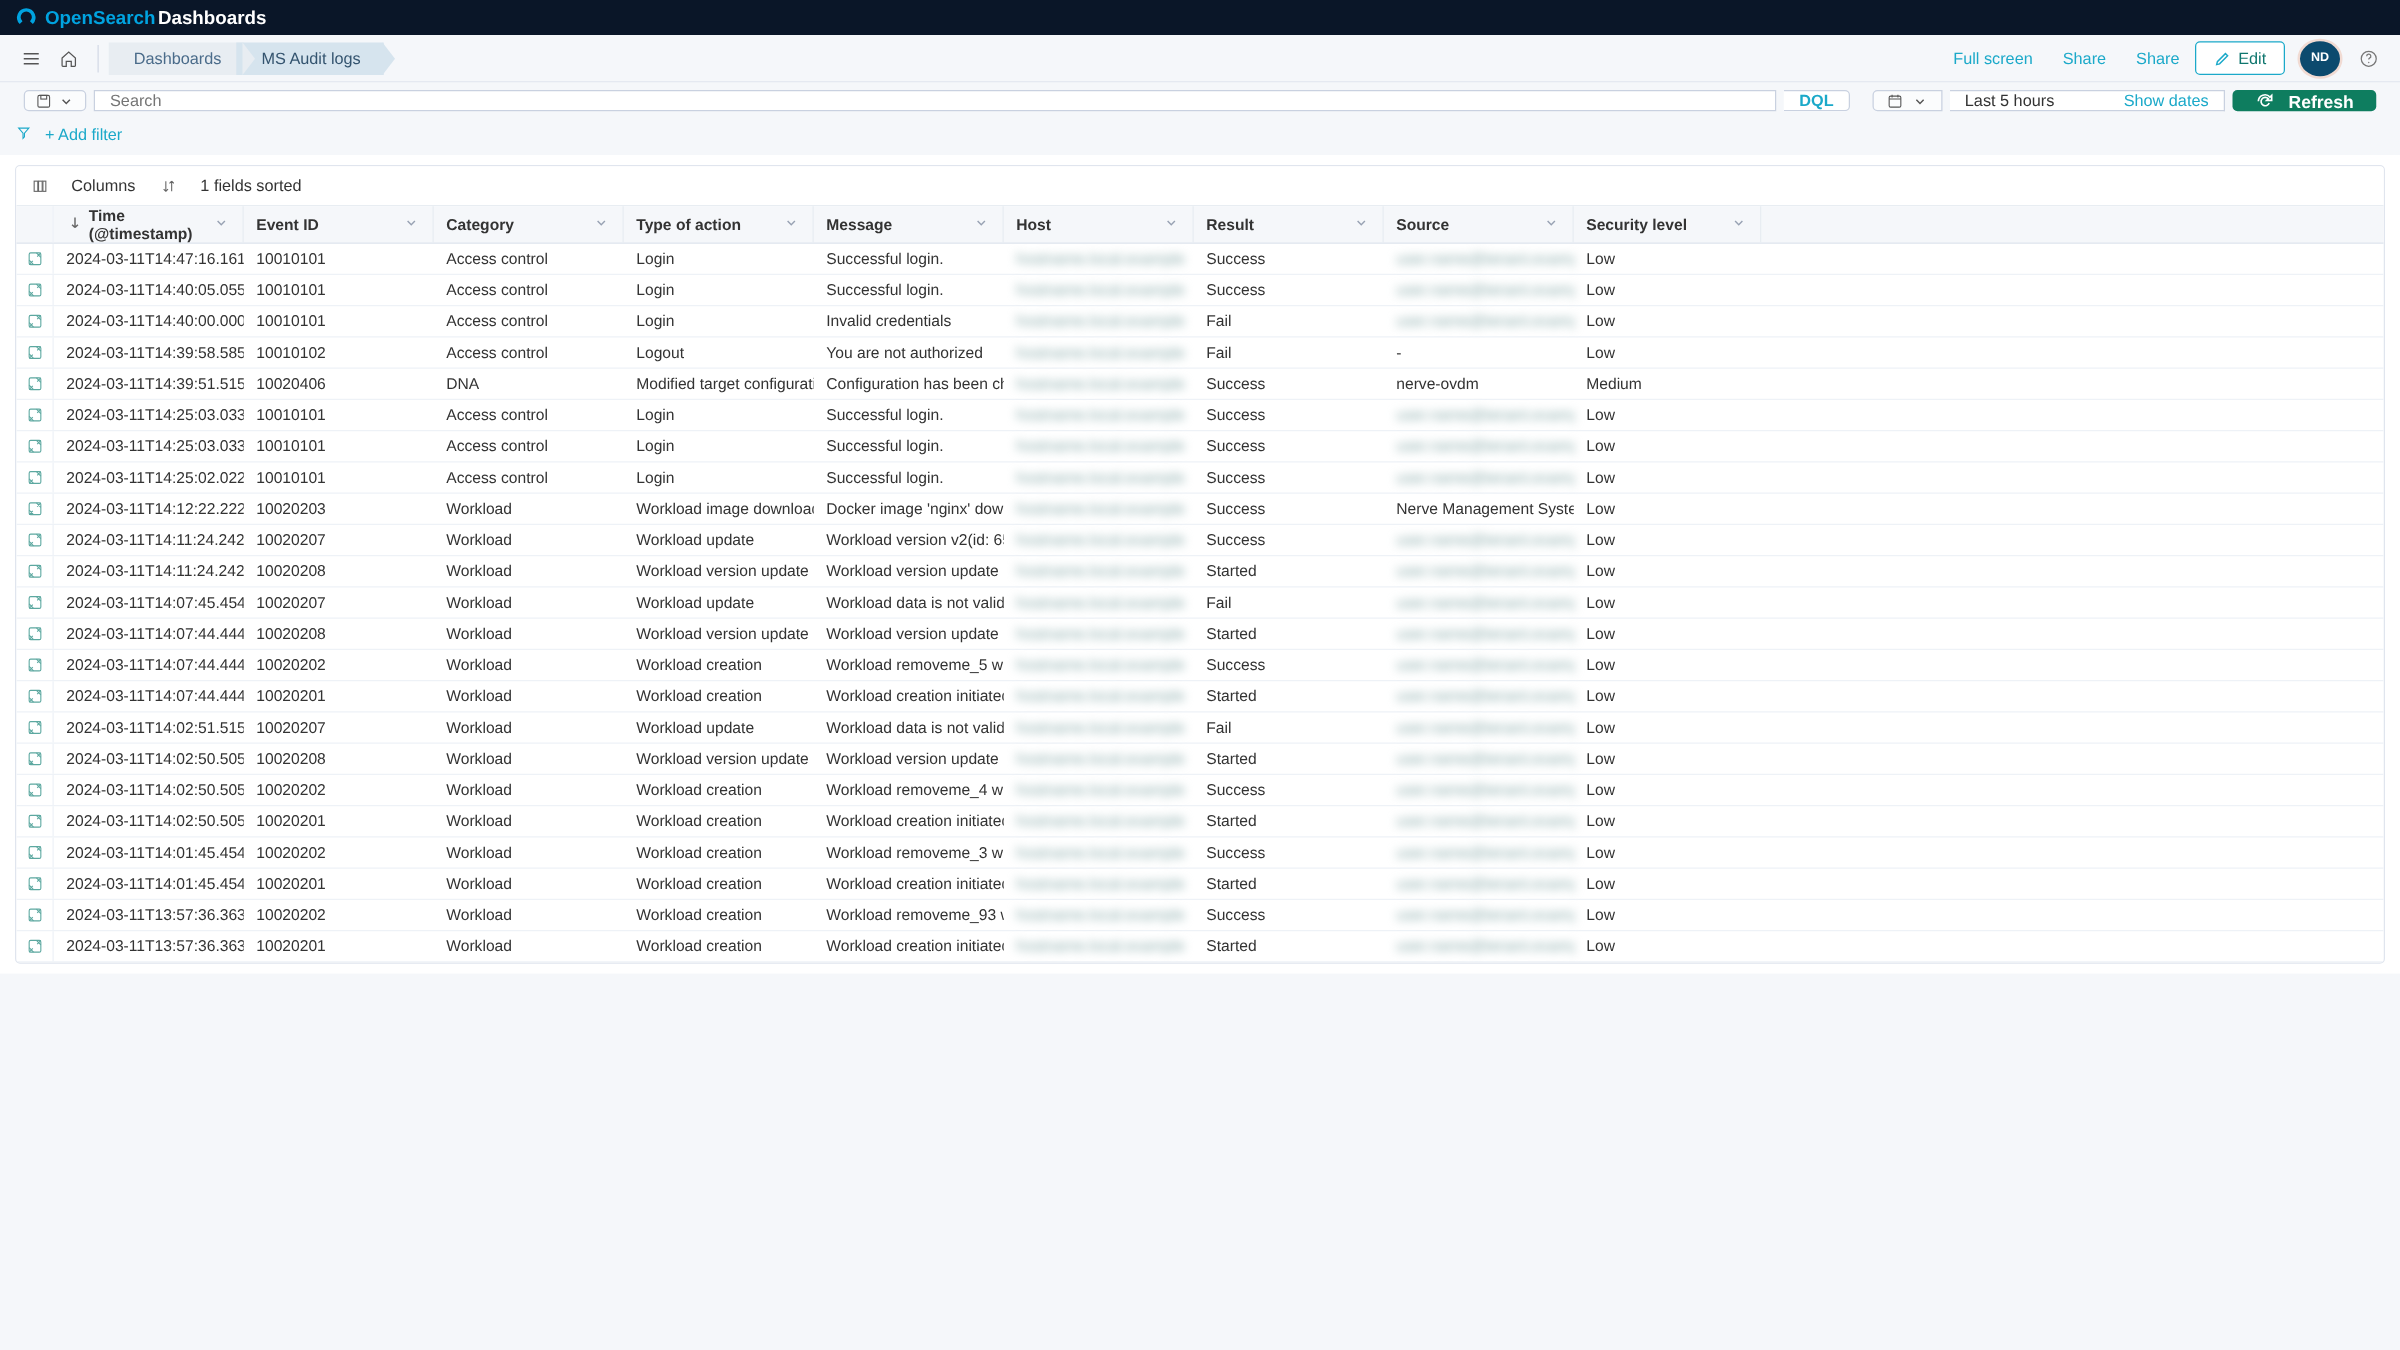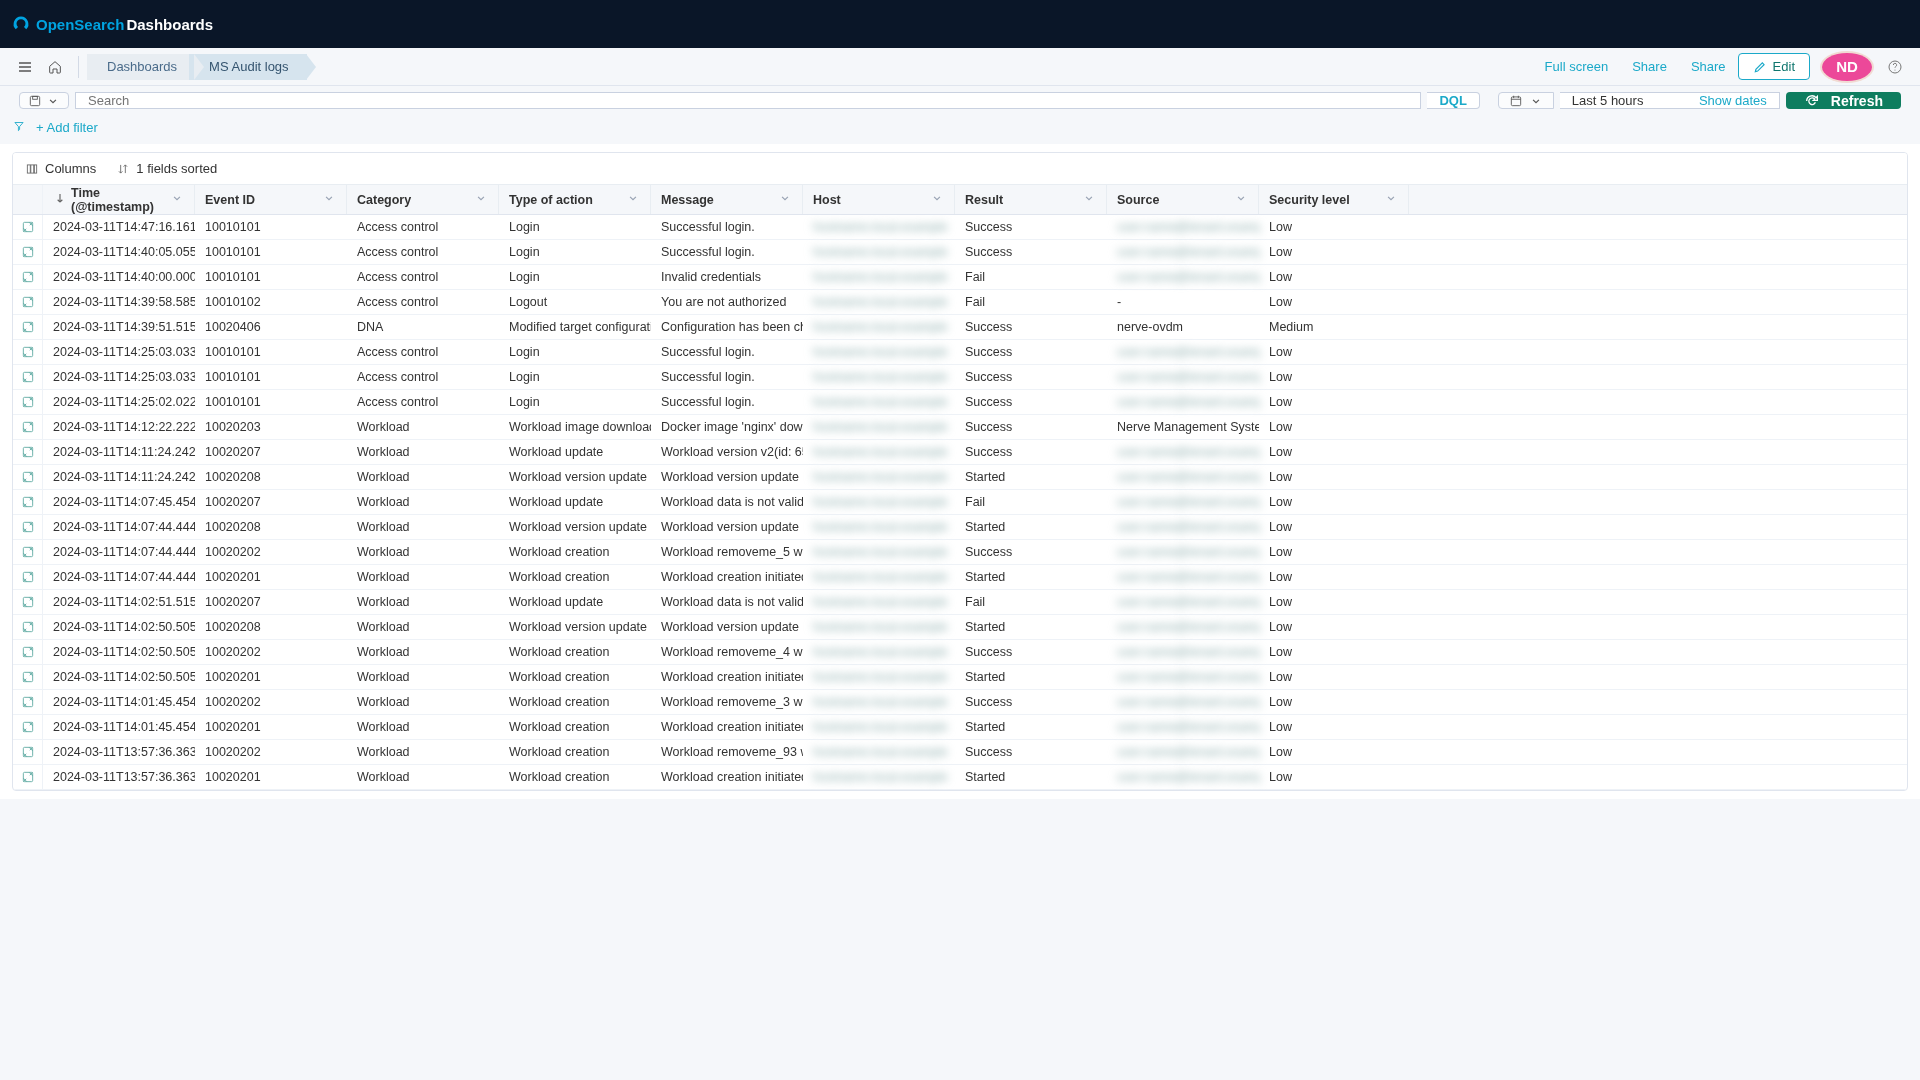--- a/index.html
+++ b/index.html
@@ -1,47 +1,47 @@
 <!DOCTYPE html>
 <html><head>
 <meta charset="utf-8">
 <style>
 * { box-sizing: border-box; margin: 0; padding: 0; }
 body { font-family: -apple-system, BlinkMacSystemFont, "Segoe UI", Helvetica, Arial, sans-serif; font-size: 13px; color: #333; background: #f5f7fa; }
-.topbar { background: #0a1628; height: 48px; display: flex; align-items: center; padding: 0 12px; }
+.topbar { background: #0a1628; height: 28px; display: flex; align-items: center; padding: 0 12px; }
 .logo-swirl { width: 18px; height: 18px; margin-right: 6px; }
 .logo-swirl svg { width: 100%; height: 100%; }
 .logo-text { color: #00a3e0; font-weight: 600; font-size: 15px; }
 .logo-text2 { color: #fff; font-weight: 600; font-size: 15px; margin-left: 2px; }
 .subbar { background: #f5f7fa; height: 38px; display: flex; align-items: center; padding: 0 10px; border-bottom: 1px solid #e0e5ee; }
 .iconbtn { width: 30px; height: 30px; display: flex; align-items: center; justify-content: center; cursor: pointer; border-radius: 4px; color: #555; }
 .vdiv { width: 1px; height: 22px; background: #d3dae6; margin: 0 8px; }
 .bc-wrap { display: flex; align-items: center; }
 .bc { position: relative; height: 26px; display: flex; align-items: center; padding: 0 18px 0 20px; background: #e8edf2; color: #4a6b8a; font-size: 13px; cursor: pointer; margin-right: -6px; }
 .bc::after { content: ""; position: absolute; right: -9px; top: 0; width: 0; height: 0; border-top: 13px solid transparent; border-bottom: 13px solid transparent; border-left: 10px solid #e8edf2; z-index: 1; }
 .bc.active { background: #d6e4ee; color: #34546f; }
 .bc.active::after { border-left-color: #d6e4ee; }
 .spacer { flex: 1; }
 .linkbtn { color: #1ba9c9; font-size: 13px; margin: 0 12px; cursor: pointer; }
 .editbtn { border: 1px solid #1ba9c9; color: #0f766e; border-radius: 4px; padding: 5px 14px; display: flex; align-items: center; gap: 6px; cursor: pointer; background: #fff; font-size: 13px; font-weight: 500; }
-.avatar { width: 50px; height: 28px; border-radius: 50%; background: #ec4899; color: #fff; display: flex; align-items: center; justify-content: center; font-size: 15px; font-weight: 700; margin-left: 12px; box-shadow: 0 0 0 2px rgba(232,134,95,0.25); }
+.avatar { width: 32px; height: 28px; border-radius: 50%; background: #0c4a6e; color: #fff; display: flex; align-items: center; justify-content: center; font-size: 10px; font-weight: 700; margin-left: 12px; box-shadow: 0 0 0 2px rgba(232,134,95,0.25); }
 .searchbar { display: flex; align-items: stretch; padding: 6px 19px; gap: 6px; background: #f5f7fa; }
 .sbtn { border: 1px solid #c9d1e0; background: #fbfcfd; display: flex; align-items: center; padding: 0 8px; border-radius: 4px; cursor: pointer; color: #555; gap: 4px; }
 .searchin { flex: 1; border: 1px solid #c9d1e0; padding: 0 12px; font-size: 13px; color: #666; outline: none; border-radius: 0; }
 .dql { border: 1px solid #c9d1e0; border-left: none; background: #fff; padding: 0 12px; color: #1ba9c9; font-weight: 600; display: flex; align-items: center; border-radius: 0 4px 4px 0; cursor: pointer; }
 .cal { border: 1px solid #c9d1e0; background: #fbfcfd; display: flex; align-items: center; padding: 0 10px; gap: 6px; color: #555; border-radius: 4px 0 0 4px; cursor: pointer; }
 .timein { border: 1px solid #c9d1e0; border-left: none; padding: 0 12px; display: flex; align-items: center; font-size: 13px; color: #333; background: #fff; min-width: 220px; }
 .refresh { background: #0e7d5f; color: #fff; border: none; border-radius: 4px; padding: 0 18px; display: flex; align-items: center; gap: 11px; font-size: 14px; font-weight: 600; cursor: pointer; }
 .filterrow { padding: 4px 12px 8px; display: flex; align-items: center; gap: 10px; background: #f5f7fa; }
 .addfilter { color: #1ba9c9; font-size: 13px; cursor: pointer; }
 .content { padding: 8px 12px; background: #fff; margin: 0; }
 .panel-title { font-size: 11px; font-weight: 700; color: #333; padding: 2px 2px 8px; }
 .tablewrap { border: 1px solid #e0e5ee; border-radius: 4px; overflow: hidden; }
 .controls { padding: 8px 12px; display: flex; align-items: center; gap: 20px; font-size: 13px; color: #333; background: #fff; border-bottom: 1px solid #e8edf2; }
-.ctrl { display: flex; align-items: center; gap: 6px; cursor: pointer; }
+.ctrl { display: flex; align-items: center; gap: 18px; cursor: pointer; }
 .theadrow { display: flex; background: #f5f7fa; border-bottom: 1px solid #e0e5ee; height: 30px; align-items: stretch; }
 .th { display: flex; align-items: center; padding: 0 10px; font-size: 12.5px; font-weight: 600; color: #333; border-right: 1px solid #e8edf2; position: relative; cursor: pointer; }
 .th .drop { margin-left: auto; color: #98a2b3; cursor: pointer; }
 .tbodywrap { overflow-y: auto; max-height: calc(100vh - 244px); }
 .trow { display: flex; border-bottom: 1px solid #eef2f7; height: 25px; align-items: stretch; font-size: 12.5px; color: #333; }
 .td { display: flex; align-items: center; padding: 0 10px; overflow: hidden; white-space: nowrap; text-overflow: ellipsis; border-right: 0 solid transparent; }
 .exp { width: 30px; flex: 0 0 30px; display: flex; align-items: center; justify-content: center; cursor: pointer; color: #5ca8a0; border-right: 1px solid #eef2f7; }
 .c-time { flex: 0 0 152px; }
 .c-event { flex: 0 0 152px; }
 .c-cat { flex: 0 0 152px; }

